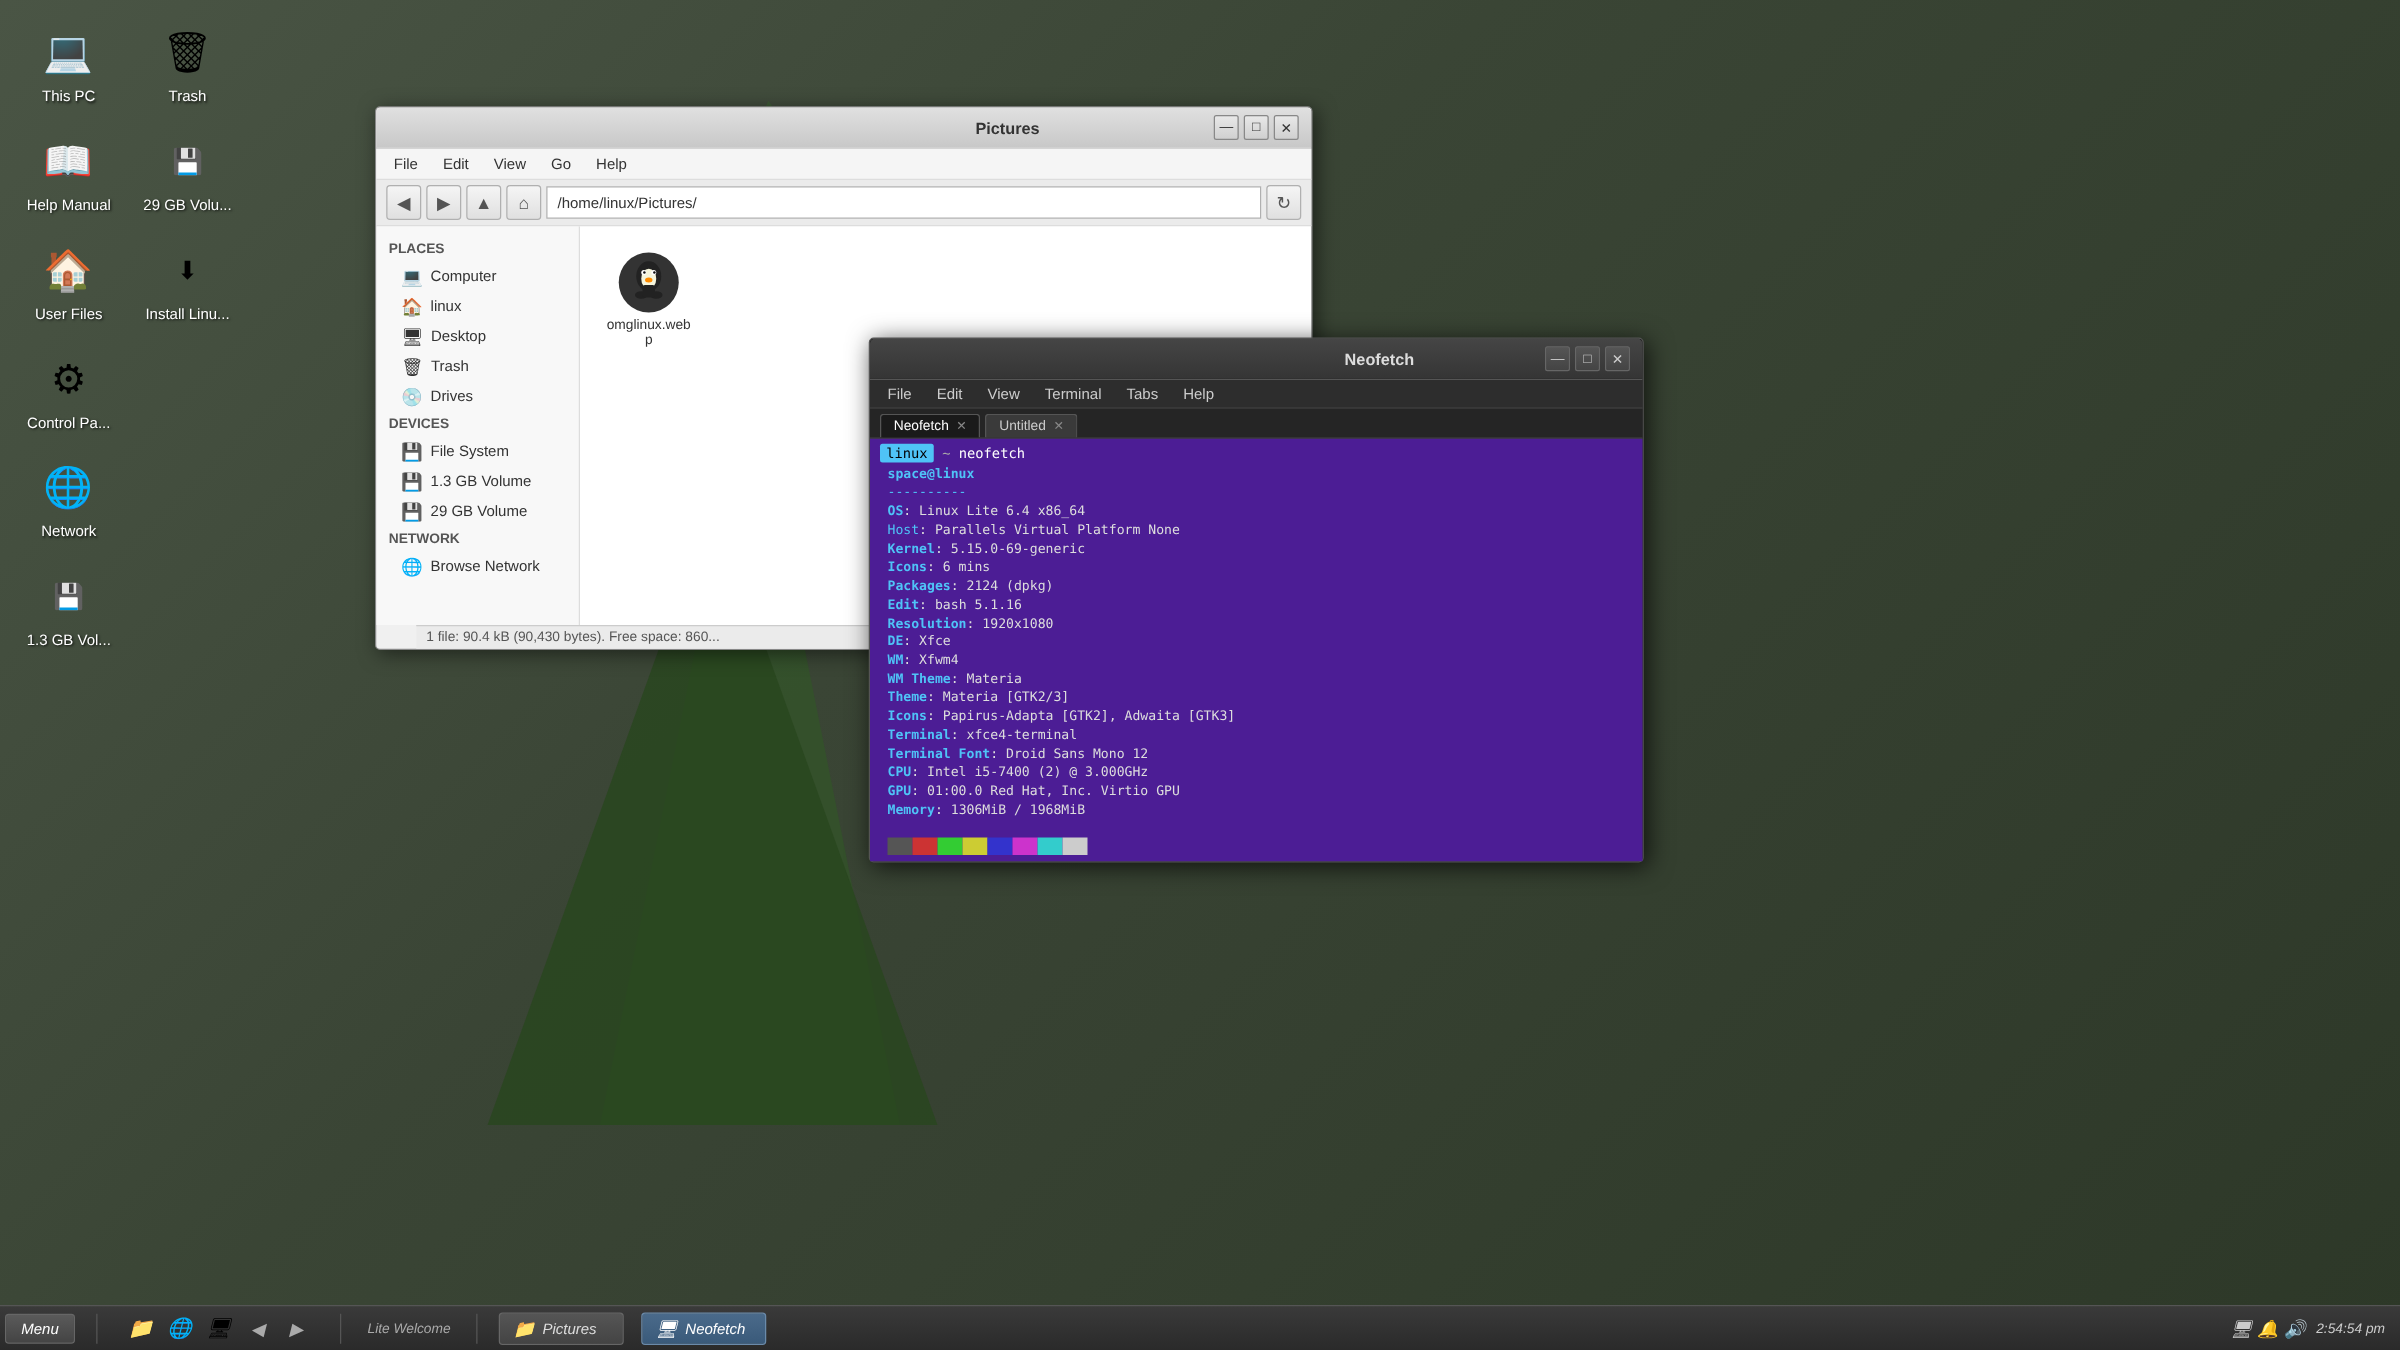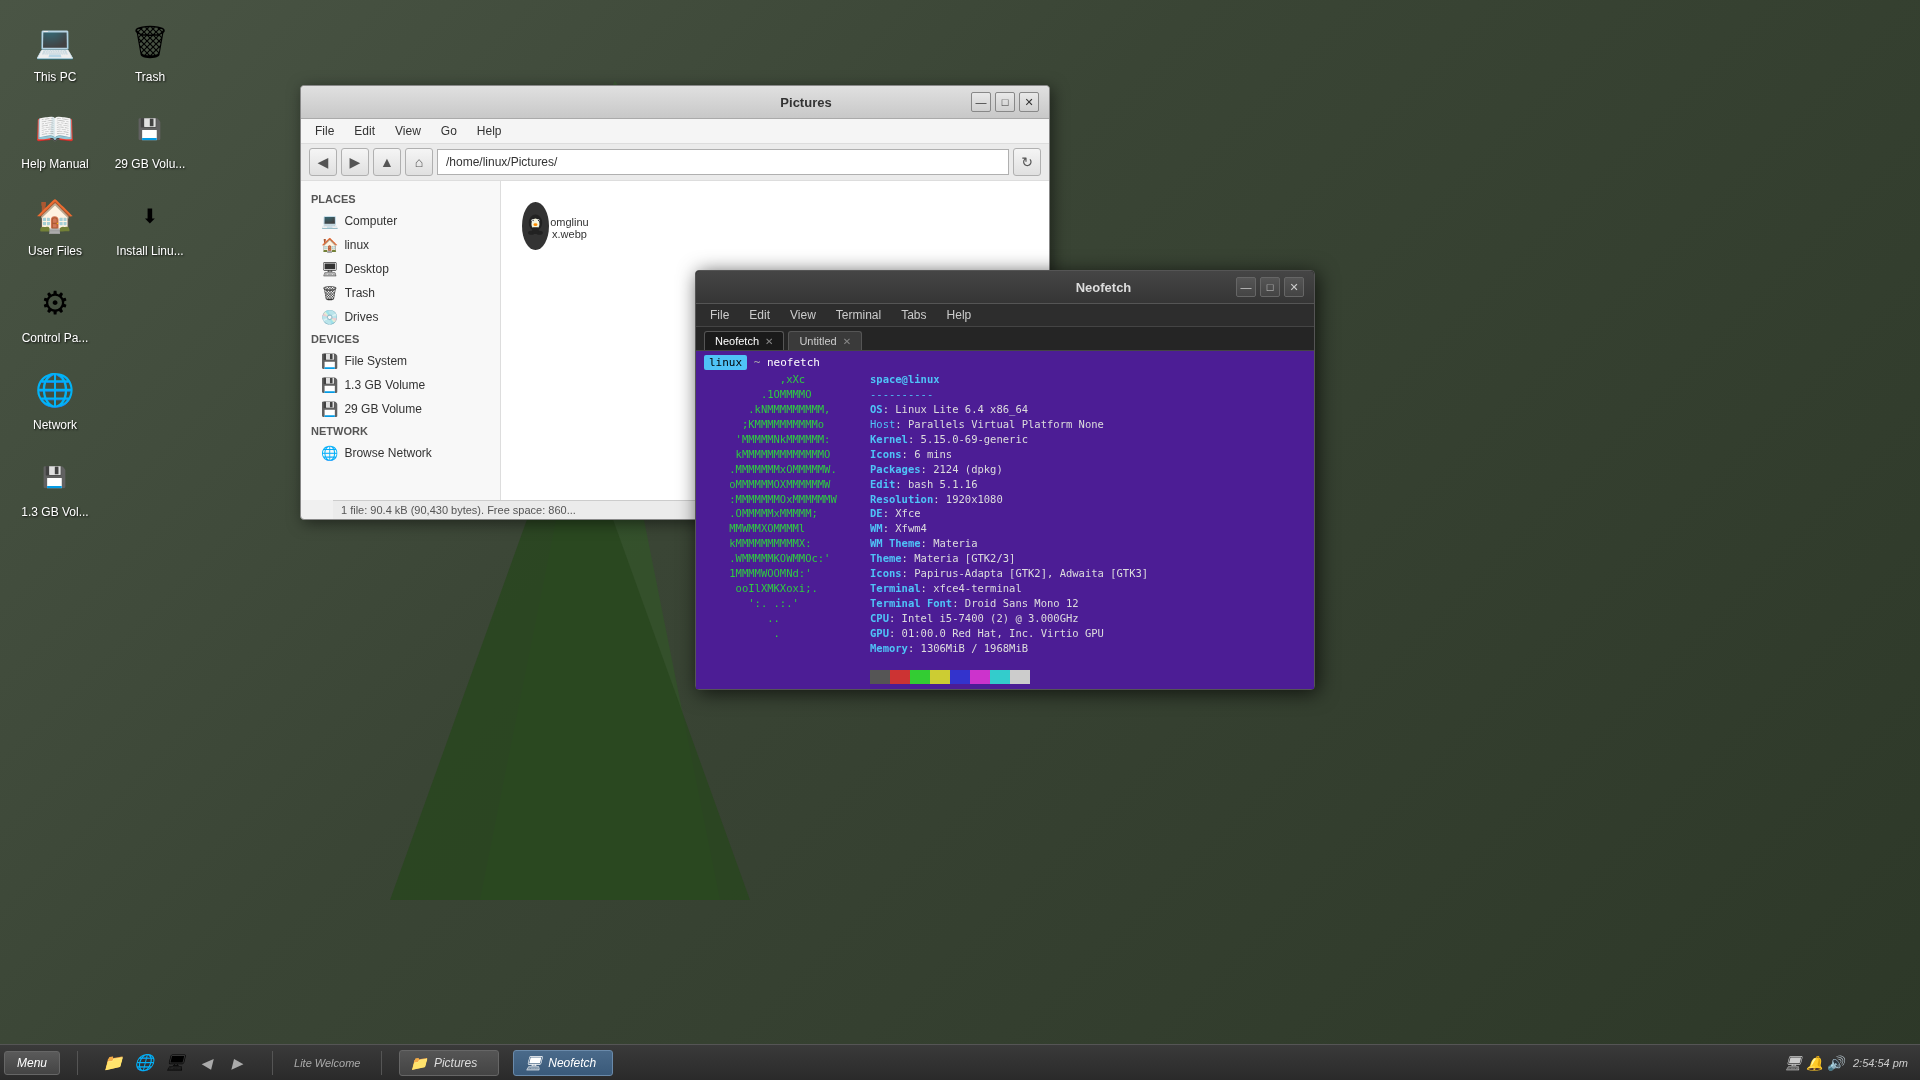--- a/index.html
+++ b/index.html
@@ -207,21 +207,21 @@
 
     
     .fm-content {
       display: flex;
       flex: 1;
       overflow: hidden;
     }
 
     
     .sidebar {
-      width: 200px;
+      width: 163px;
       background: #f8f8f8;
       border-right: 1px solid #ddd;
       padding: 8px 0;
       overflow-y: auto;
       font-size: 12px;
     }
     .sidebar-section-header {
       padding: 4px 10px;
       font-size: 11px;
       font-weight: 700;
@@ -245,20 +245,21 @@
       padding: 15px;
       display: flex;
       flex-wrap: wrap;
       align-content: flex-start;
       gap: 10px;
       overflow-y: auto;
     }
     .file-item {
       width: 80px;
       display: flex;
+      flex-direction: column;
       align-items: center;
       cursor: pointer;
       padding: 6px;
       border-radius: 4px;
     }
     .file-icon-img {
       width: 48px;
       height: 48px;
       background: #ddd;
       border-radius: 50%;
@@ -649,38 +650,20 @@
       </div>
     </div>
     <div class="terminal-content">
       <div style="width:100%;font-family:monospace;font-size:11px;line-height:1.42;color:#ddd;">
         <div>
           <span style="background:#4fc3f7;color:#000;padding:1px 5px;border-radius:2px;">linux</span>
           <span style="color:#aaa;"> ~ </span>
           <span style="color:#fff;">neofetch</span>
         </div>
         <div style="display:flex;margin-top:2px;">
-          <div style="width:160px;color:#2ecc40;white-space:pre;font-size:10.5px;line-height:1.42;">            ,xXc
-         .1OMMMMO
-       .kNMMMMMMMMM,
-      ;KMMMMMMMMMMo
-     'MMMMMNkMMMMMM:
-     kMMMMMMMMMMMMMO
-    .MMMMMMMxOMMMMMW.
-    oMMMMMMOXMMMMMMW
-    :MMMMMMMOxMMMMMMW
-    .OMMMMMxMMMMM;
-    MMWMMXOMMMMl
-    kMMMMMMMMMMX:
-    .WMMMMMKOWMMOc:'
-    1MMMMWOOMNd:'
-     ooIlXMKXoxi;.
-       ':. .:.'
-          ..
-           .</div>
           <div style="white-space:pre;font-size:10.5px;line-height:1.42;padding-left:6px;"><span style="color:#4fc3f7;font-weight:bold;">space@linux</span>
 <span style="color:#4fc3f7;">----------</span>
 <span style="color:#4fc3f7;font-weight:bold;">OS</span>: Linux Lite 6.4 x86_64
 <span style="color:#4fc3f7;font-weight:normal;">Host</span>: Parallels Virtual Platform None
 <span style="color:#4fc3f7;font-weight:bold;">Kernel</span>: 5.15.0-69-generic
 <span style="color:#4fc3f7;font-weight:bold;">Icons</span>: 6 mins
 <span style="color:#4fc3f7;font-weight:bold;">Packages</span>: 2124 (dpkg)
 <span style="color:#4fc3f7;font-weight:bold;">Edit</span>: bash 5.1.16
 <span style="color:#4fc3f7;font-weight:bold;">Resolution</span>: 1920x1080
 <span style="color:#4fc3f7;font-weight:bold;">DE</span>: Xfce

